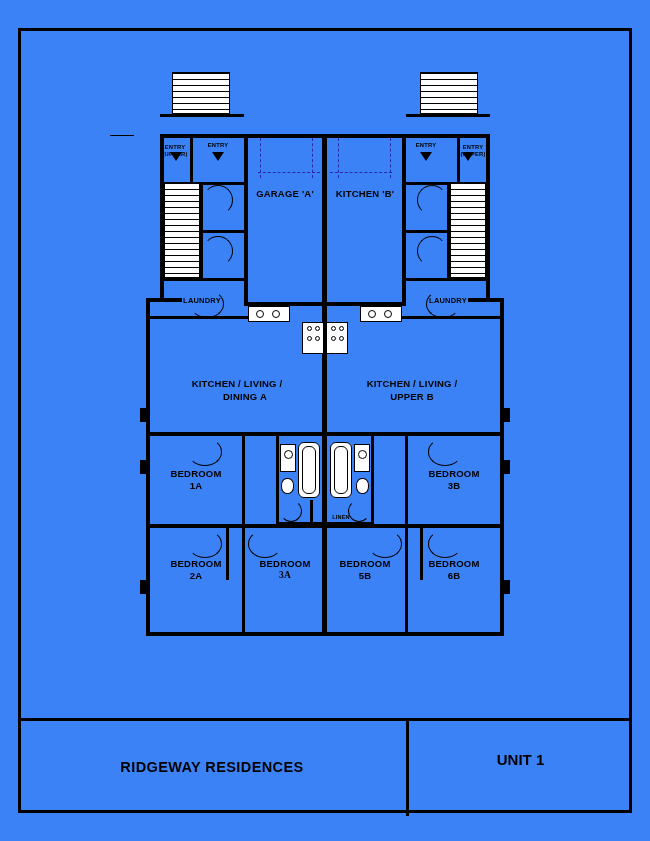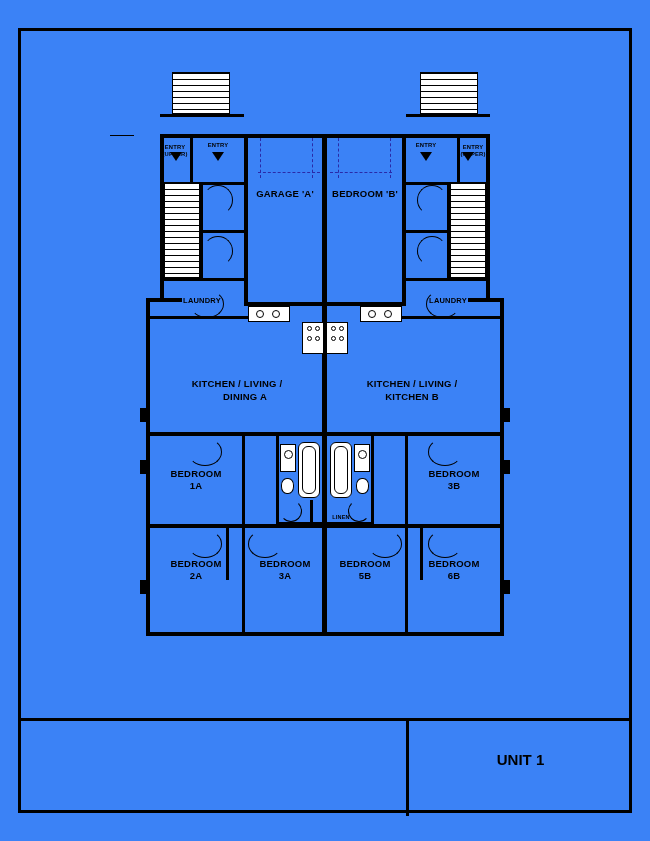--- a/index.html
+++ b/index.html
@@ -200,21 +200,21 @@
     <div class="wall" style="left:114px; top:242px; width:162px; height:4px;"></div>
 
     <div class="dashline" style="left:130px; top:78px;"></div>
     <div class="dashline" style="left:182px; top:78px;"></div>
     <div class="dashline" style="left:208px; top:78px;"></div>
     <div class="dashline" style="left:260px; top:78px;"></div>
     <div class="dashline-h" style="left:128px; top:112px;"></div>
     <div class="dashline-h" style="left:200px; top:112px;"></div>
 
     <div class="room-label" style="left:118px; top:128px; width:74px;">GARAGE 'A'</div>
-    <div class="room-label" style="left:197px; top:128px; width:76px;">BEDROOM 'B'</div>
+    <div class="room-label" style="left:197px; top:128px; width:76px;">KITCHEN 'B'</div>
 
     <div class="room-label xs" style="left:22px; top:82px; width:46px;">ENTRY</div>
     <div class="room-label xs" style="left:22px; top:89px; width:46px;">(UPPER)</div>
     <div class="room-label xs" style="left:68px; top:80px; width:40px;">ENTRY</div>
 
     <div class="room-label xs" style="left:276px; top:80px; width:40px;">ENTRY</div>
     <div class="room-label xs" style="left:320px; top:82px; width:46px;">ENTRY</div>
     <div class="room-label xs" style="left:320px; top:89px; width:46px;">(UPPER)</div>
 
     <div class="tri-down" style="left:40px; top:92px;"></div>
@@ -264,21 +264,21 @@
     <div class="sinkcircle" style="left:177px; top:276px; width:5px; height:5px;"></div>
     <div class="sinkcircle" style="left:185px; top:276px; width:5px; height:5px;"></div>
     <div class="sinkcircle" style="left:201px; top:266px; width:5px; height:5px;"></div>
     <div class="sinkcircle" style="left:209px; top:266px; width:5px; height:5px;"></div>
     <div class="sinkcircle" style="left:201px; top:276px; width:5px; height:5px;"></div>
     <div class="sinkcircle" style="left:209px; top:276px; width:5px; height:5px;"></div>
 
     <div class="room-label" style="left:24px; top:318px; width:166px;">KITCHEN / LIVING /</div>
     <div class="room-label" style="left:32px; top:331px; width:166px;">DINING A</div>
     <div class="room-label" style="left:199px; top:318px; width:166px;">KITCHEN / LIVING /</div>
-    <div class="room-label" style="left:199px; top:331px; width:166px;">KITCHEN B</div>
+    <div class="room-label" style="left:199px; top:331px; width:166px;">UPPER B</div>
 
     <div class="wall" style="left:10px; top:348px; width:7px; height:14px;"></div>
     <div class="wall" style="left:373px; top:348px; width:7px; height:14px;"></div>
 
     <div class="wall" style="left:16px; top:372px; width:358px; height:4px;"></div>
 
     <div class="wall" style="left:112px; top:376px; width:3px; height:88px;"></div>
     <div class="room-label" style="left:20px; top:408px; width:92px;">BEDROOM</div>
     <div class="room-label" style="left:20px; top:420px; width:92px;">1A</div>
     <div class="swing br" style="left:58px; top:378px; width:34px; height:28px;"></div>
@@ -312,21 +312,21 @@
     <div class="swing bl" style="left:218px; top:440px; width:22px; height:22px;"></div>
 
     <div class="wall" style="left:16px; top:464px; width:358px; height:4px;"></div>
     <div class="wall" style="left:112px; top:468px; width:3px; height:108px;"></div>
     <div class="wall" style="left:275px; top:468px; width:3px; height:108px;"></div>
 
     <div class="room-label" style="left:20px; top:498px; width:92px;">BEDROOM</div>
     <div class="room-label" style="left:20px; top:510px; width:92px;">2A</div>
 
     <div class="room-label" style="left:118px; top:498px; width:74px;">BEDROOM</div>
-    <div class="room-label" style="left:118px; top:510px; width:74px;">3A</div>
+    <div class="room-label" style="left:118px; top:510px; width:74px;font-family:Liberation Serif, serif;">3A</div>
 
     <div class="room-label" style="left:198px; top:498px; width:74px;">BEDROOM</div>
     <div class="room-label" style="left:198px; top:510px; width:74px;">5B</div>
 
     <div class="room-label" style="left:278px; top:498px; width:92px;">BEDROOM</div>
     <div class="room-label" style="left:278px; top:510px; width:92px;">6B</div>
 
     <div class="swing br" style="left:58px; top:470px; width:34px; height:28px;"></div>
     <div class="swing bl" style="left:118px; top:470px; width:34px; height:28px;"></div>
     <div class="swing br" style="left:238px; top:470px; width:34px; height:28px;"></div>
@@ -336,18 +336,19 @@
     <div class="wall" style="left:290px; top:468px; width:3px; height:52px;"></div>
 
     <div class="wall" style="left:10px; top:520px; width:7px; height:14px;"></div>
     <div class="wall" style="left:373px; top:520px; width:7px; height:14px;"></div>
     <div class="wall" style="left:10px; top:400px; width:7px; height:14px;"></div>
     <div class="wall" style="left:373px; top:400px; width:7px; height:14px;"></div>
   </div>
 
   <div id="titleblock">
     <div class="divider"></div>
+    <div id="project-name">RIDGEWAY RESIDENCES</div>
     <div id="unit-name">
       <div>UNIT 1</div>
     </div>
   </div>
 
 </div>
 
 </body></html>

